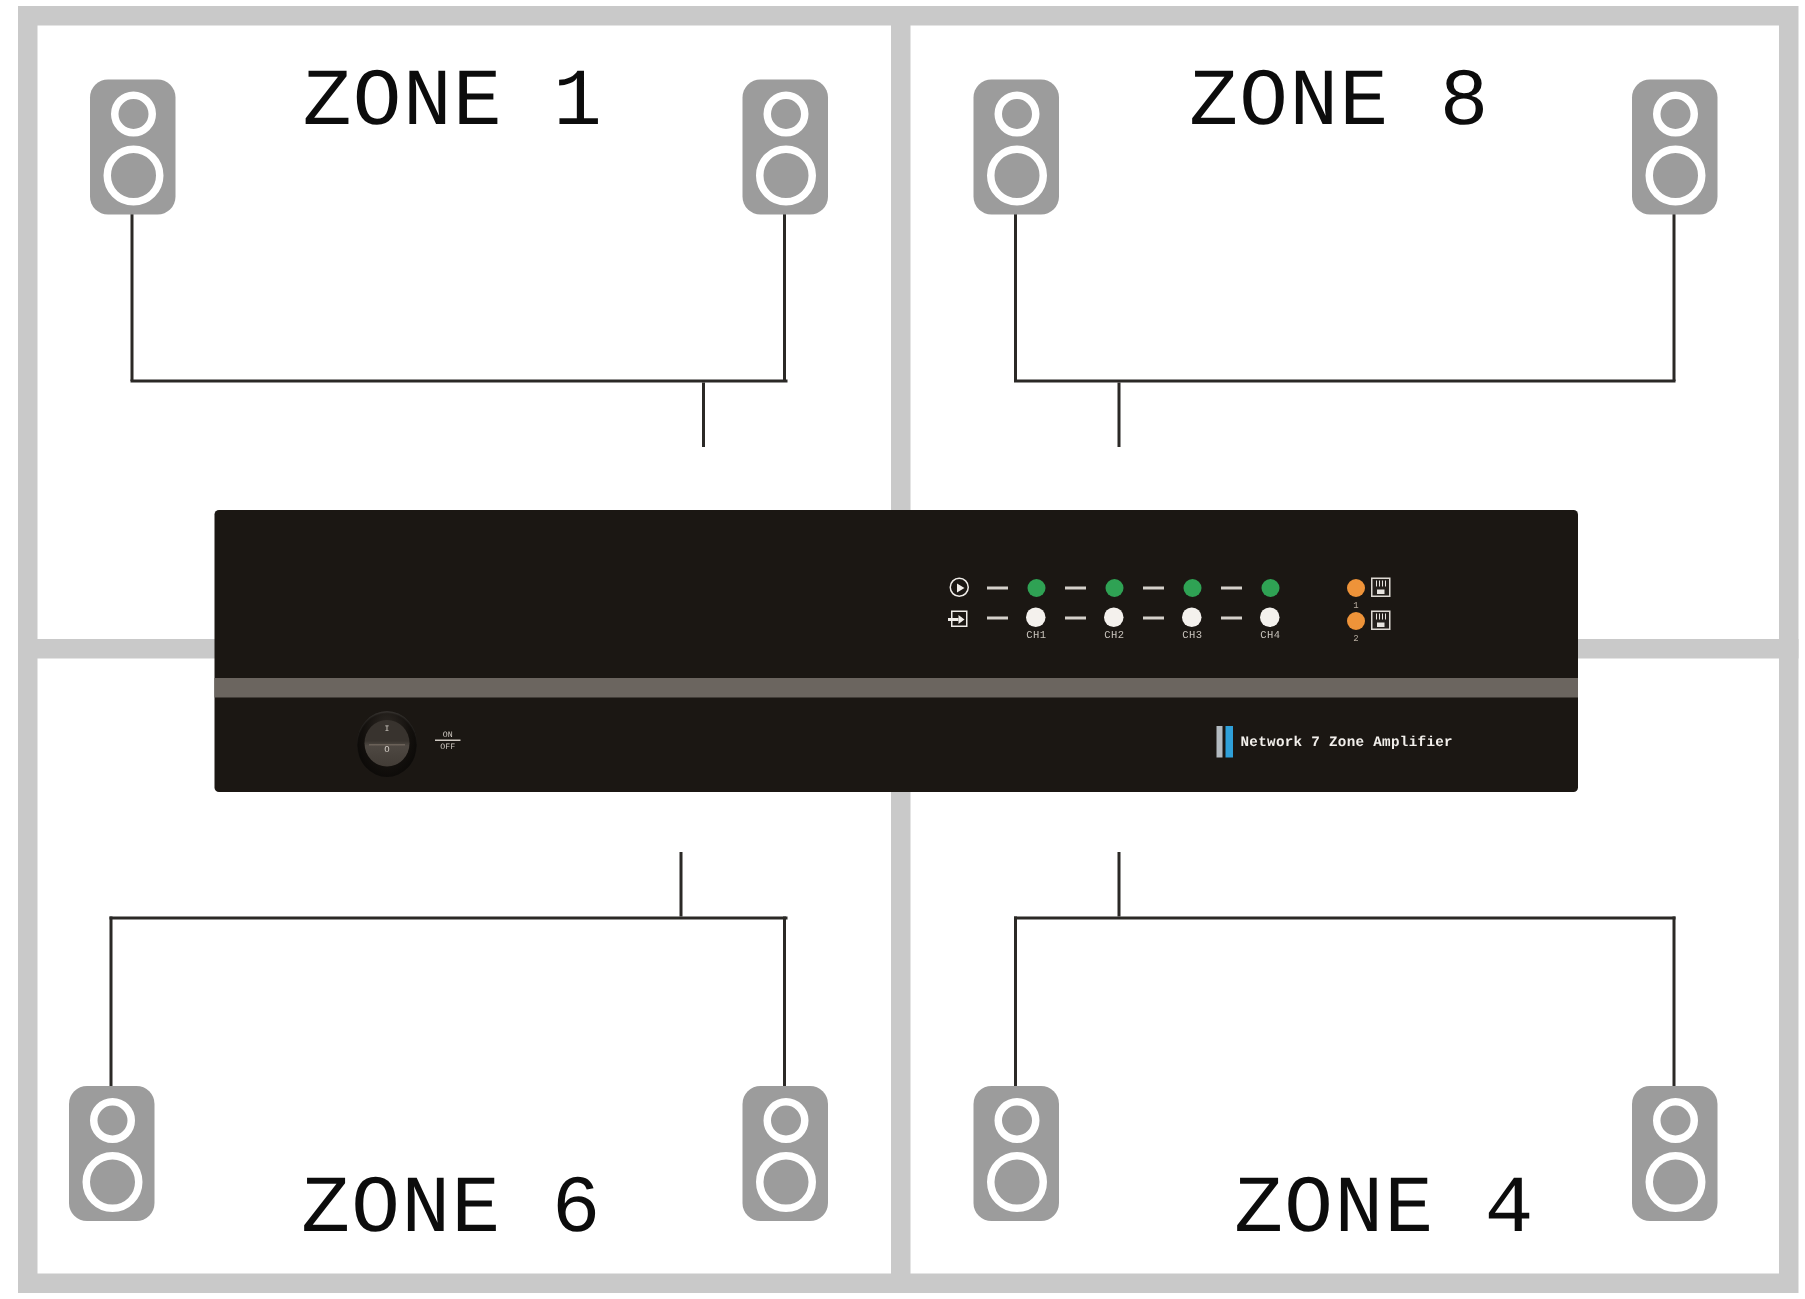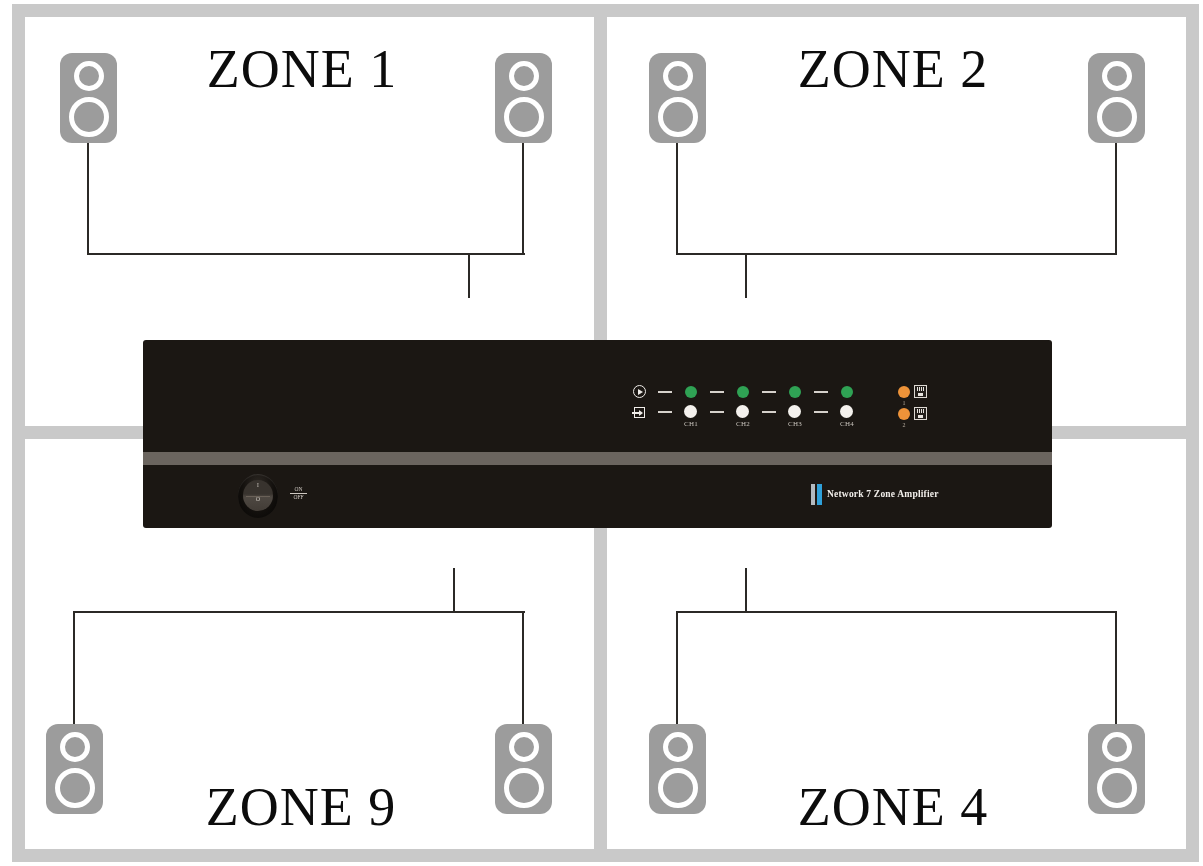--- a/index.html
+++ b/index.html
@@ -1,17 +1,17 @@
 <!DOCTYPE html>
 <html><head>
 <meta charset="utf-8">
 <style>
   html,body{margin:0;padding:0;background:#ffffff;}
   #stage{position:relative;width:1203px;height:866px;background:#ffffff;overflow:hidden;
-         font-family:Liberation Serif, serif;}
+         font-family:Liberation Mono, monospace;}
 
   
   .frame{position:absolute;left:12px;top:4px;width:1187px;height:858px;
          border:13px solid #c9c9c9;box-sizing:border-box;}
   .div-v{position:absolute;left:594px;top:4px;width:13px;height:858px;background:#c9c9c9;}
   .div-h{position:absolute;left:12px;top:426px;width:1187px;height:13px;background:#c9c9c9;}
 
   
   .zone-label{position:absolute;transform:translate(-50%,-50%);font-size:54px;
               letter-spacing:1px;color:#0c0c0c;white-space:nowrap;}
@@ -84,23 +84,23 @@
 </head>
 <body>
 
 <div id="stage">
 
   <div class="frame"></div>
   <div class="div-v"></div>
   <div class="div-h"></div>
 
   <div class="zone-label" style="left:302px;top:69px">ZONE 1</div>
-  <div class="zone-label" style="left:893px;top:69px">ZONE 2</div>
-  <div class="zone-label" style="left:301px;top:807px">ZONE 9</div>
-  <div class="zone-label" style="left:893px;top:807px">ZONE 4</div>
+  <div class="zone-label" style="left:893px;top:69px">ZONE 8</div>
+  <div class="zone-label" style="left:301px;top:807px">ZONE 6</div>
+  <div class="zone-label" style="left:923px;top:807px">ZONE 4</div>
 
   <div class="wire" style="left:87px;top:142px;width:2px;height:112px"></div>
   <div class="wire" style="left:87px;top:253px;width:438px;height:2px"></div>
   <div class="wire" style="left:522px;top:142px;width:2px;height:112px"></div>
   <div class="wire" style="left:468px;top:255px;width:2px;height:43px"></div>
 
   <div class="wire" style="left:676px;top:142px;width:2px;height:112px"></div>
   <div class="wire" style="left:676px;top:253px;width:441px;height:2px"></div>
   <div class="wire" style="left:1115px;top:142px;width:2px;height:112px"></div>
   <div class="wire" style="left:745px;top:255px;width:2px;height:43px"></div>

